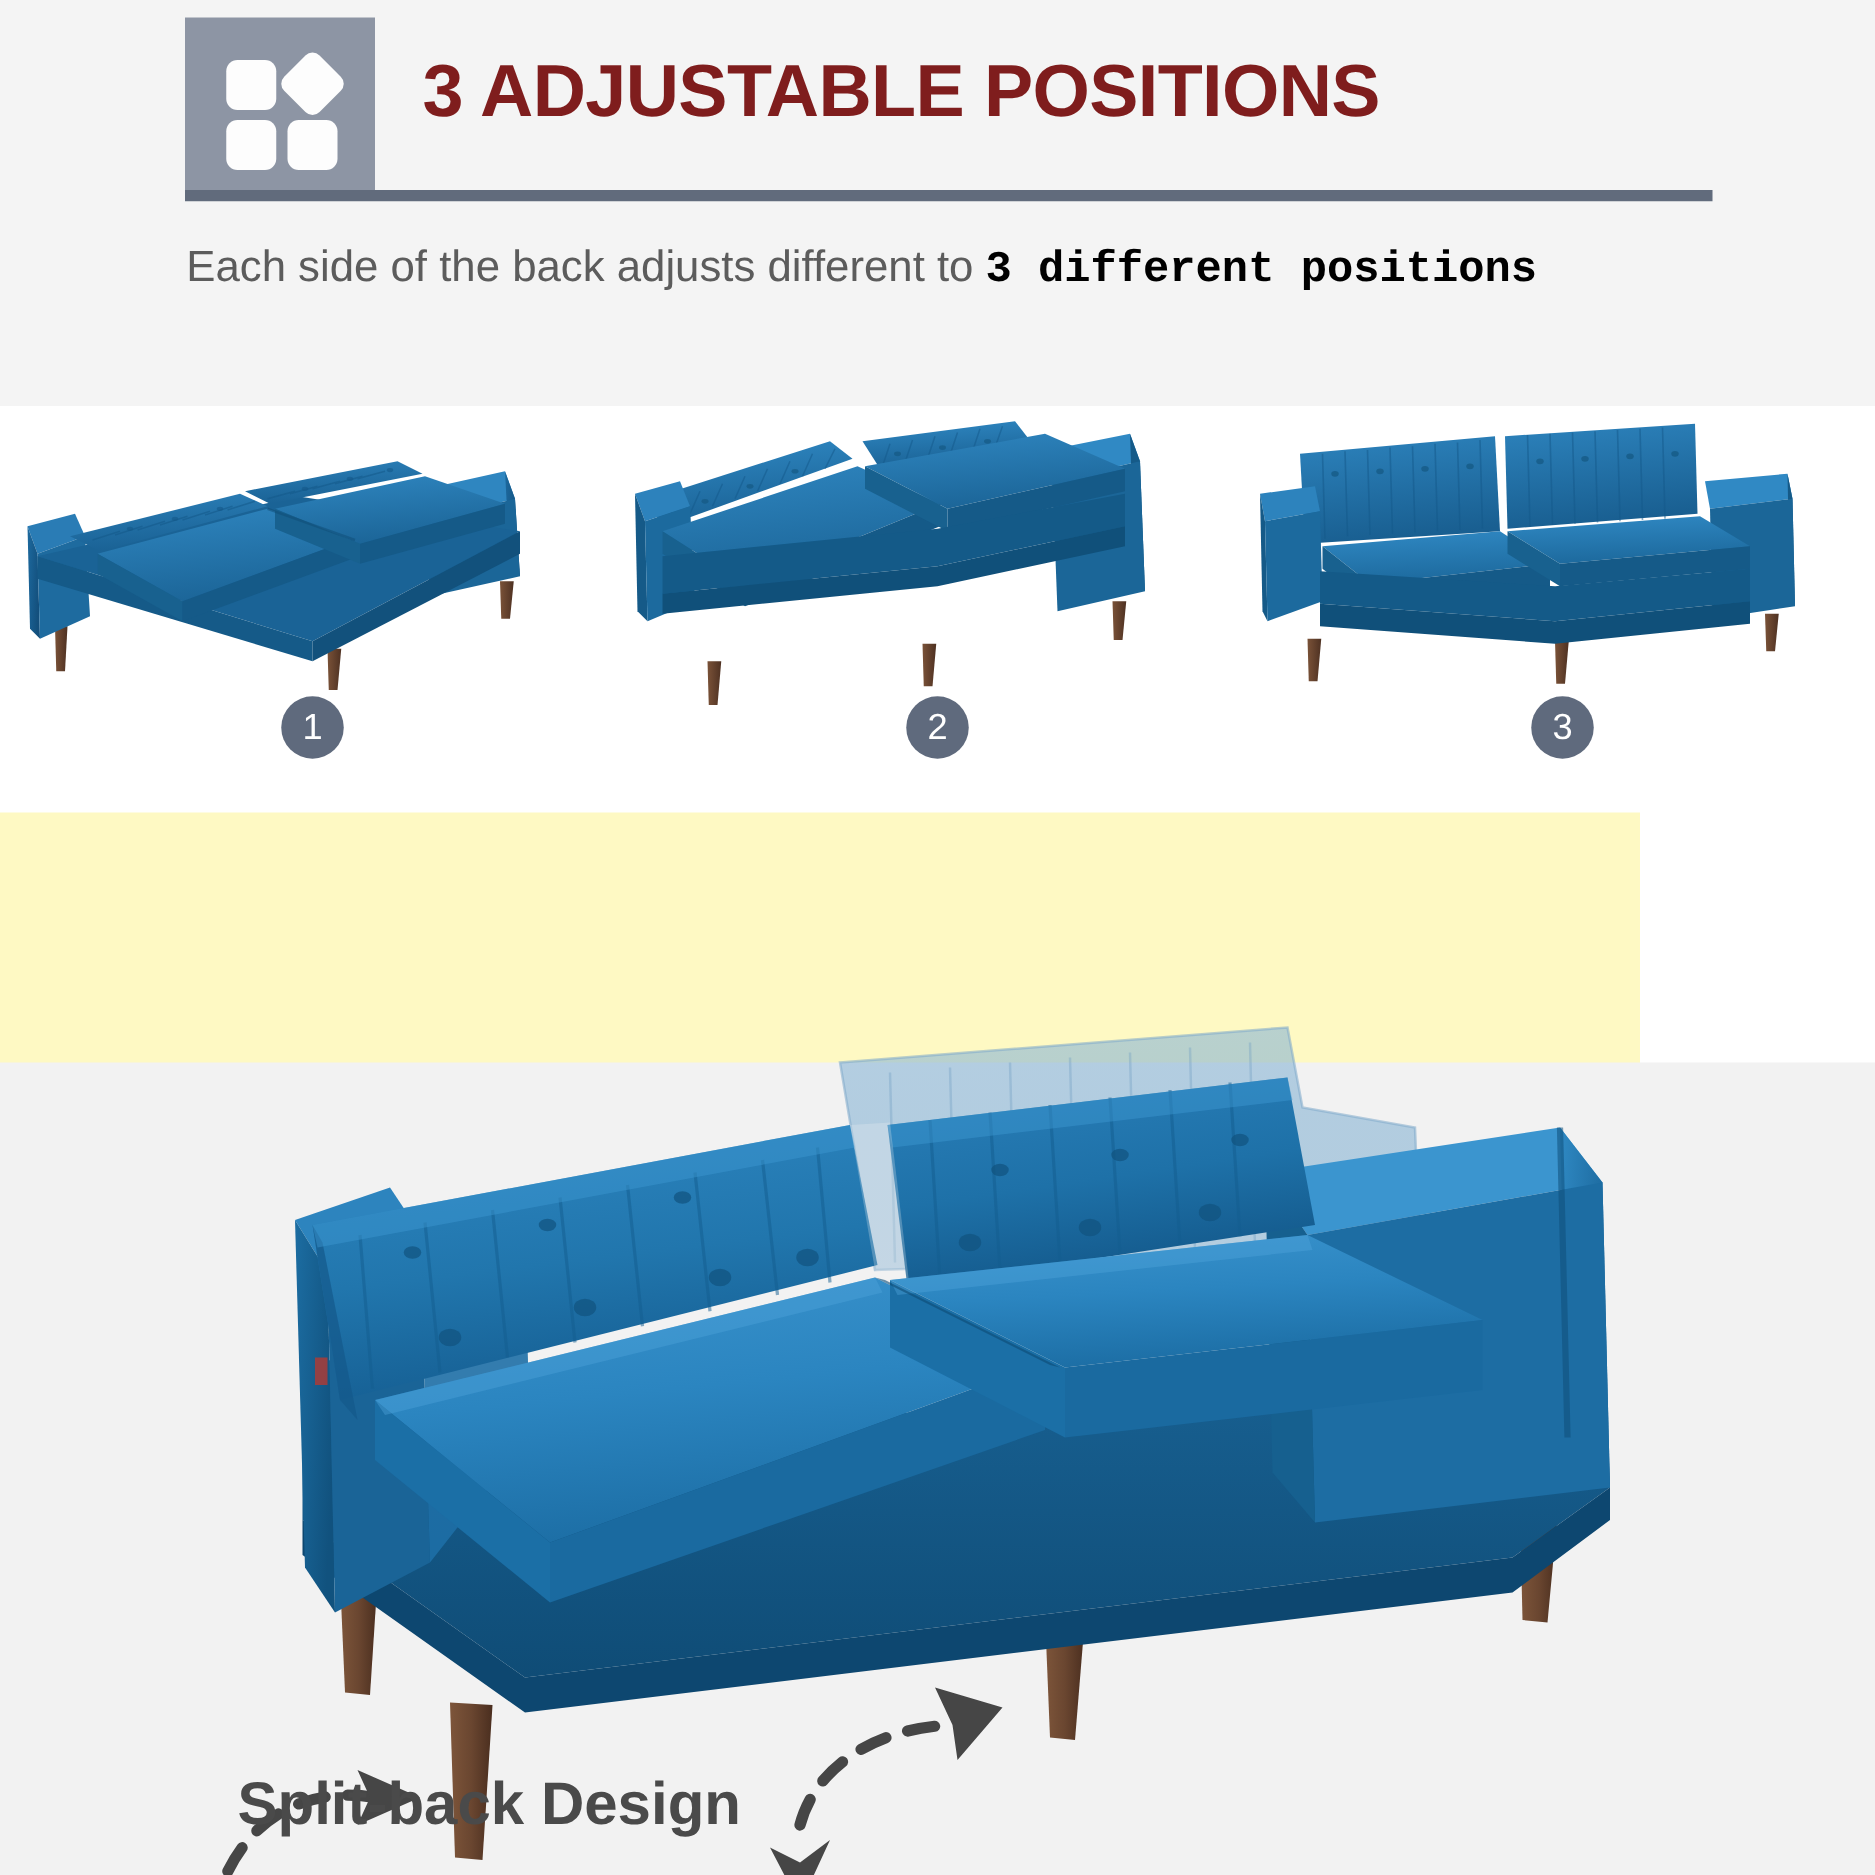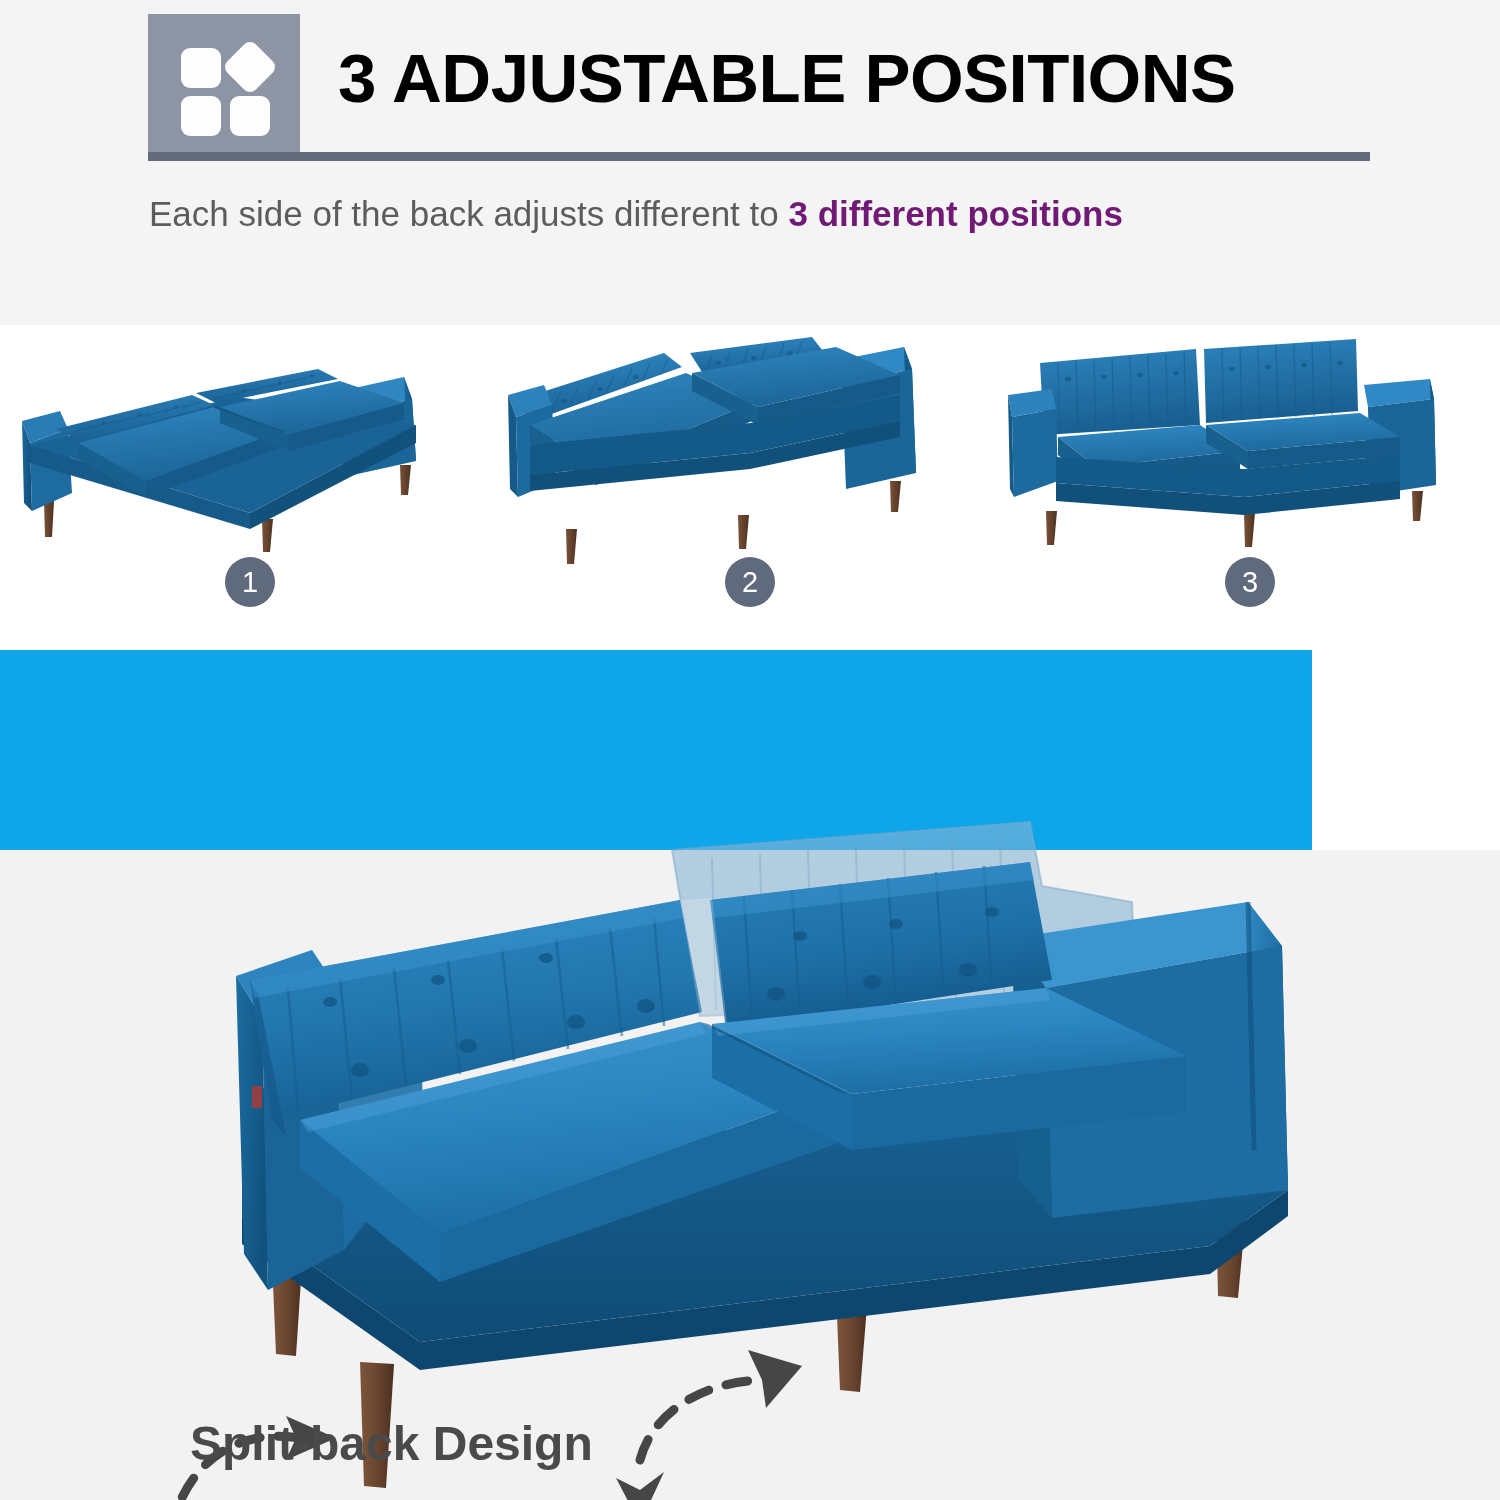--- a/index.html
+++ b/index.html
@@ -27,36 +27,36 @@
   .tile-sq {
     position:absolute; background:#fdfdfd; border-radius:9px;
   }
   #tile-a { left:33px; top:34px;  width:40px; height:40px; }
   #tile-b { left:82px; top:33px;  width:40px; height:40px; transform:rotate(45deg); border-radius:8px; }
   #tile-c { left:33px; top:82px;  width:40px; height:40px; }
   #tile-d { left:82px; top:82px;  width:40px; height:40px; }
 
   #main-title {
     position:absolute; left:190px; top:30px;
-    font-size:69px; font-weight:bold; color:#000000;
+    font-size:59px; font-weight:bold; color:#7f1d1d;
     letter-spacing:-0.5px; white-space:nowrap;
     line-height:1;
   }
 
   #title-rule {
     position:absolute; left:148px; top:152px; width:1222px; height:9px;
     background:#616b7c;
   }
 
   #subtitle {
     position:absolute; left:149px; top:192px;
     font-size:35px; color:#5c5c5c; white-space:nowrap;
     line-height:1.25; font-weight:300;
   }
-  #subtitle b { color:#701a75; font-weight:bold; }
+  #subtitle b { color:#000000; font-weight:bold;font-family:Liberation Mono, monospace; }
 
   
   #thumb-strip {
     position:absolute; left:0; top:325px; width:1500px; height:325px;
     background:#ffffff;
   }
   .thumb-cell { position:absolute; top:0; width:500px; height:325px; }
   #thumb-1 { left:0px; }
   #thumb-2 { left:500px; }
   #thumb-3 { left:1000px; }
@@ -69,21 +69,21 @@
     width:50px; height:50px; border-radius:50%;
     background:#5f6a7d;
     color:#ffffff; font-size:29px; font-weight:normal;
     display:flex; align-items:center; justify-content:center;
     line-height:1;
   }
 
   
   #hero {
     position:absolute; left:0; top:650px; width:1312px; height:850px;
-    background:#0ea5e9;
+    background:#fef9c3;
   }
   #hero-grey-band {
     position:absolute; left:0; top:200px; width:1500px; height:650px;
     background:#f2f2f2;
   }
   #split-label {
     position:absolute; left:190px; top:770px;
     font-size:48px; font-weight:bold; color:#4a4a4a;
     white-space:nowrap; line-height:1; z-index:6;
   }

